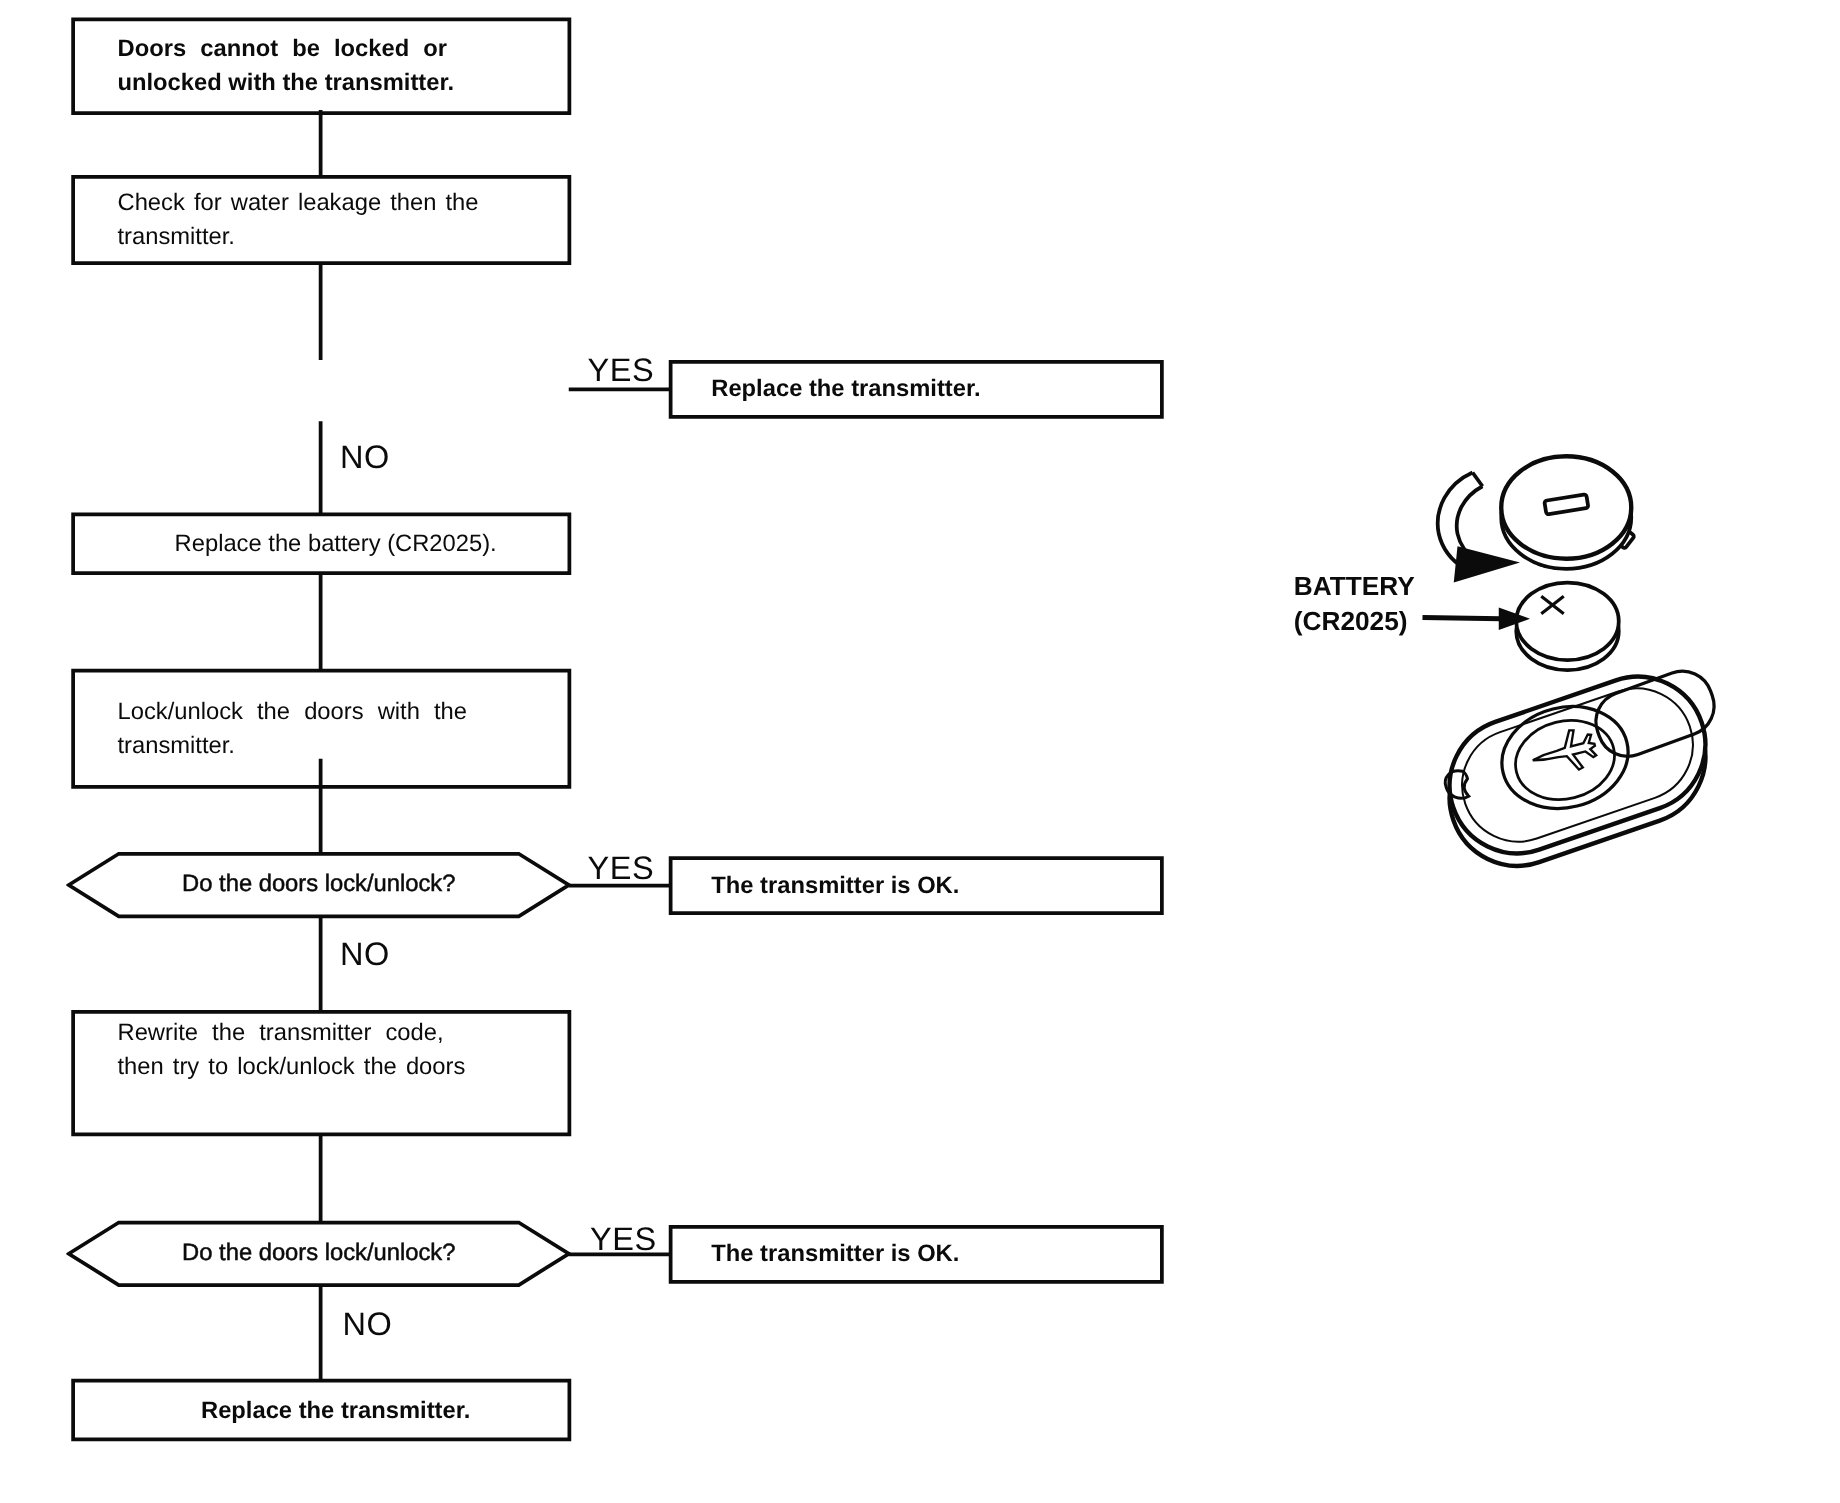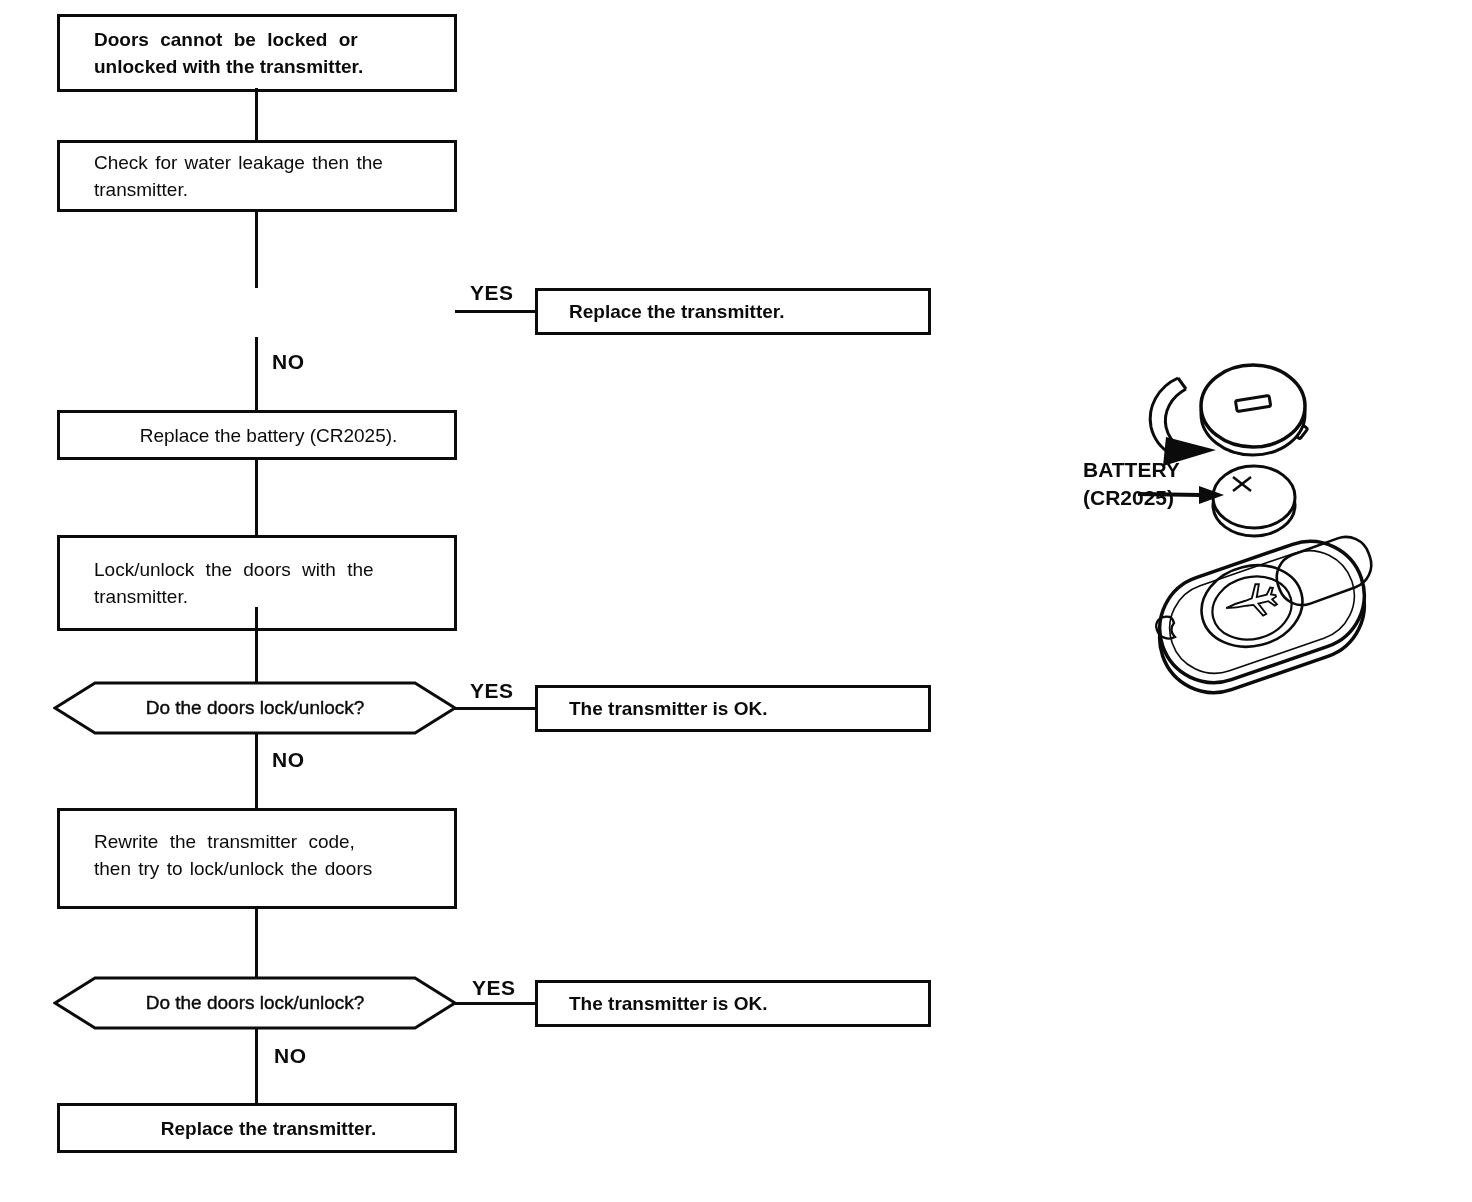--- a/index.html
+++ b/index.html
@@ -9,37 +9,37 @@
   }
   
   .box{
     position:absolute;box-sizing:border-box;border:3px solid #0b0b0b;background:#ffffff;
     display:flex;align-items:center;font-size:19px;line-height:27px;
   }
   .box .box-text{display:block;white-space:pre;}
   .bold{font-weight:700;}
   .padded{padding-left:34px;padding-right:10px;}
   .center{justify-content:center;text-align:left;padding-left:23px;}
-  .top-align{align-items:flex-start;padding-top:17px;}
+  .top-align{align-items:flex-start;padding-top:2px;}
   .result{padding-left:31px;font-weight:700;}
   .fl-wide .box-text::first-line{word-spacing:6px;}
   .fl-slight .box-text::first-line{word-spacing:2px;}
   .ws-all .box-text{word-spacing:2px;}
   
   .decision{position:absolute;width:404px;height:56px;}
   .decision svg{position:absolute;left:0;top:0;}
   .decision .dlabel{
     position:absolute;inset:0;display:flex;align-items:center;justify-content:center;
     font-size:19px; -webkit-text-stroke:0.4px #0b0b0b;
   }
   
   .vline{position:absolute;width:3px;background:#0b0b0b;}
   .hline{position:absolute;height:3px;background:#0b0b0b;}
   
-  .edge-label{position:absolute;font-weight:700;font-size:21px;letter-spacing:0.5px;}
+  .edge-label{position:absolute;font-weight:400;font-size:26px;letter-spacing:0.5px;}
   .ill-label{position:absolute;font-weight:700;font-size:21px;line-height:28px;white-space:pre;}
   .ill-svg{position:absolute;left:1010px;top:345px;}
 </style>
 </head>
 <body>
 
 <div class="page">
 
   <div class="box bold padded fl-wide" style="left:57px;top:14px;width:400px;height:78px;">
     <span class="box-text">Doors cannot be locked or
@@ -109,21 +109,21 @@
   <div class="hline" style="left:455px;top:707px;width:82px;"></div>
   <div class="hline" style="left:455px;top:1002px;width:82px;"></div>
 
   <div class="edge-label" style="left:470px;top:281px;">YES</div>
   <div class="edge-label" style="left:272px;top:350px;">NO</div>
   <div class="edge-label" style="left:470px;top:679px;">YES</div>
   <div class="edge-label" style="left:272px;top:748px;">NO</div>
   <div class="edge-label" style="left:472px;top:976px;">YES</div>
   <div class="edge-label" style="left:274px;top:1044px;">NO</div>
 
-  <div class="ill-label" style="left:1035px;top:456px;margin-left:48px;">BATTERY
+  <div class="ill-label" style="left:1035px;top:456px;">BATTERY
 (CR2025)</div>
 
   <svg class="ill-svg" width="462" height="385" viewBox="0 0 462 385">
 
     <g fill="none" stroke="#0b0b0b">
       <path d="M168,33 C148,42 137,62 141,82 C144,95 152,104 162,110" stroke-width="3"></path>
       <path d="M176,44 C161,52 153,67 156,82 C158,91 163,98 171,103" stroke-width="3"></path>
       <path d="M168,33 L176,44" stroke-width="3"></path>
       <polygon points="156,92 206,105 153,121" fill="#0b0b0b" stroke="none"></polygon>
     </g>

